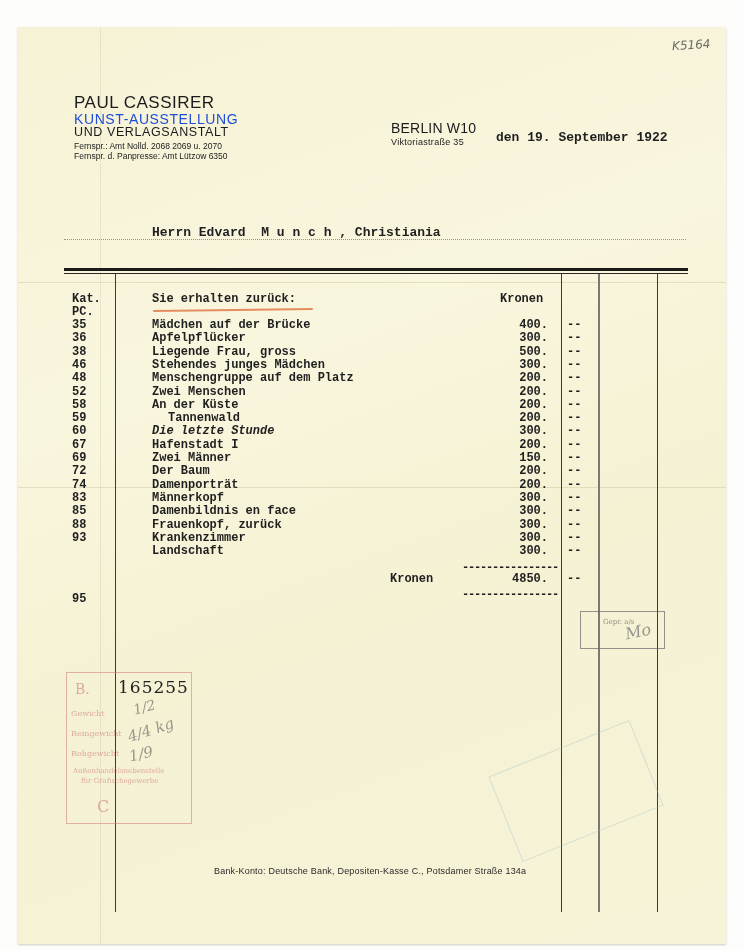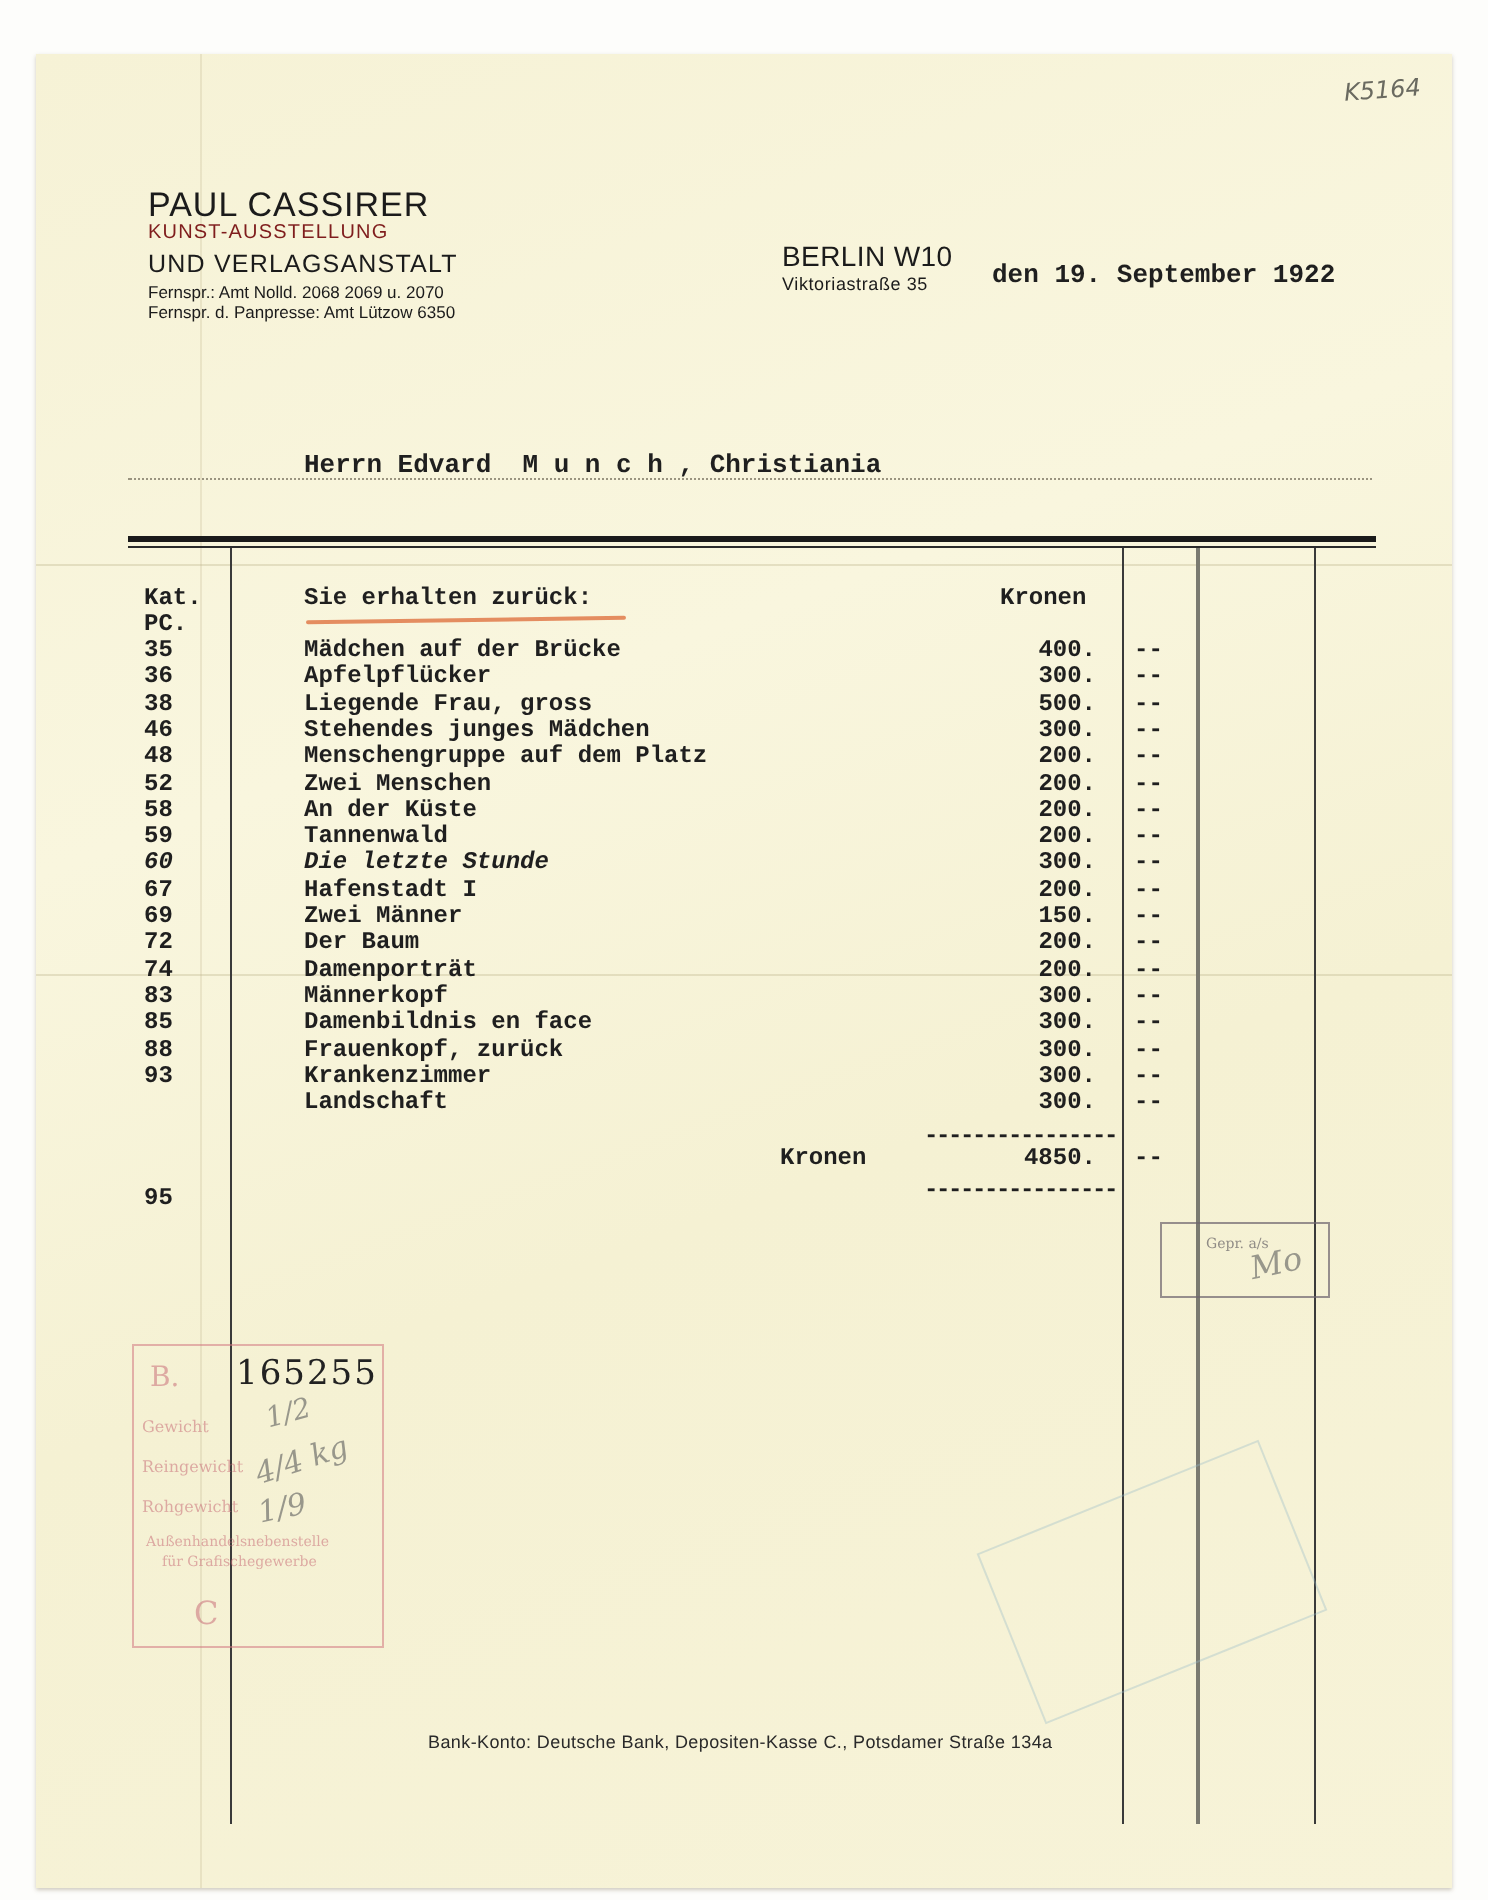--- a/index.html
+++ b/index.html
@@ -11,21 +11,21 @@
     position: absolute; left: 18px; top: 27px; width: 708px; height: 917px;
     background: linear-gradient(160deg, #f6f2d6 0%, #f9f6de 35%, #f5f1d3 60%, #f7f3d8 100%);
     box-shadow: 0 1px 2px rgba(120,110,80,0.35);
   }
   .fold-h { position: absolute; left: 0; width: 708px; height: 1px; background: rgba(190,180,140,0.35); }
   .fold-v { position: absolute; top: 0; width: 1px; height: 917px; background: rgba(190,180,140,0.25); }
   .abs { position: absolute; }
   .archive-no { left: 672px; top: 38px; font-family: "DejaVu Sans", sans-serif; font-size: 12px; color: #6a6a60; transform: rotate(-4deg); font-style: italic; }
 
   .lh-name { left: 74px; top: 93px; font-size: 17px; letter-spacing: 0.5px; color: #1b1b1b; }
-  .lh-sub1 { left: 74px; top: 111px; font-size: 10px; letter-spacing: 0.6px; color: #7f1d1d; }
+  .lh-sub1 { left: 74px; top: 111px; font-size: 14px; letter-spacing: 0.6px; color: #1d4ed8; }
   .lh-sub2 { left: 74px; top: 125px; font-size: 12.5px; letter-spacing: 0.6px; color: #1b1b1b; }
   .lh-tel1 { left: 74px; top: 141px; font-size: 8.5px; color: #1b1b1b; }
   .lh-tel2 { left: 74px; top: 151px; font-size: 8.5px; color: #1b1b1b; }
   .city { left: 391px; top: 120px; font-size: 14px; color: #1b1b1b; letter-spacing: 0.2px; }
   .street { left: 391px; top: 137px; font-size: 9px; color: #1b1b1b; letter-spacing: 0.3px; }
   .typed { font-family: "Liberation Mono", monospace; color: #1f1f1f; font-weight: bold; font-size: 12.5px; }
   .date { left: 496px; top: 130px; font-size: 13px; }
   .recipient { left: 152px; top: 225px; font-size: 13px; }
   .dotted { left: 64px; top: 239px; width: 622px; border-top: 1px dotted #9a9480; }
 
@@ -108,24 +108,24 @@
     <div class="row typed col-cents" style="top: 372px;">--</div>
     <div class="row typed col-kat" style="top: 386px;">52</div>
     <div class="row typed col-title" style="top: 386px;">Zwei Menschen</div>
     <div class="row typed col-amt" style="top: 386px;">200.</div>
     <div class="row typed col-cents" style="top: 386px;">--</div>
     <div class="row typed col-kat" style="top: 399px;">58</div>
     <div class="row typed col-title" style="top: 399px;">An der Küste</div>
     <div class="row typed col-amt" style="top: 399px;">200.</div>
     <div class="row typed col-cents" style="top: 399px;">--</div>
     <div class="row typed col-kat" style="top: 412px;">59</div>
-    <div class="row typed col-title" style="top: 412px;">Tannenwald</div>
+    <div class="row typed col-title" style="top: 412px; margin-left: 16px;">Tannenwald</div>
     <div class="row typed col-amt" style="top: 412px;">200.</div>
     <div class="row typed col-cents" style="top: 412px;">--</div>
-    <div class="row typed col-kat" style="top: 425px; font-style: italic;">60</div>
+    <div class="row typed col-kat" style="top: 425px;">60</div>
     <div class="row typed col-title" style="top: 425px; font-style: italic;">Die letzte Stunde</div>
     <div class="row typed col-amt" style="top: 425px;">300.</div>
     <div class="row typed col-cents" style="top: 425px;">--</div>
     <div class="row typed col-kat" style="top: 439px;">67</div>
     <div class="row typed col-title" style="top: 439px;">Hafenstadt I</div>
     <div class="row typed col-amt" style="top: 439px;">200.</div>
     <div class="row typed col-cents" style="top: 439px;">--</div>
     <div class="row typed col-kat" style="top: 452px;">69</div>
     <div class="row typed col-title" style="top: 452px;">Zwei Männer</div>
     <div class="row typed col-amt" style="top: 452px;">150.</div>

